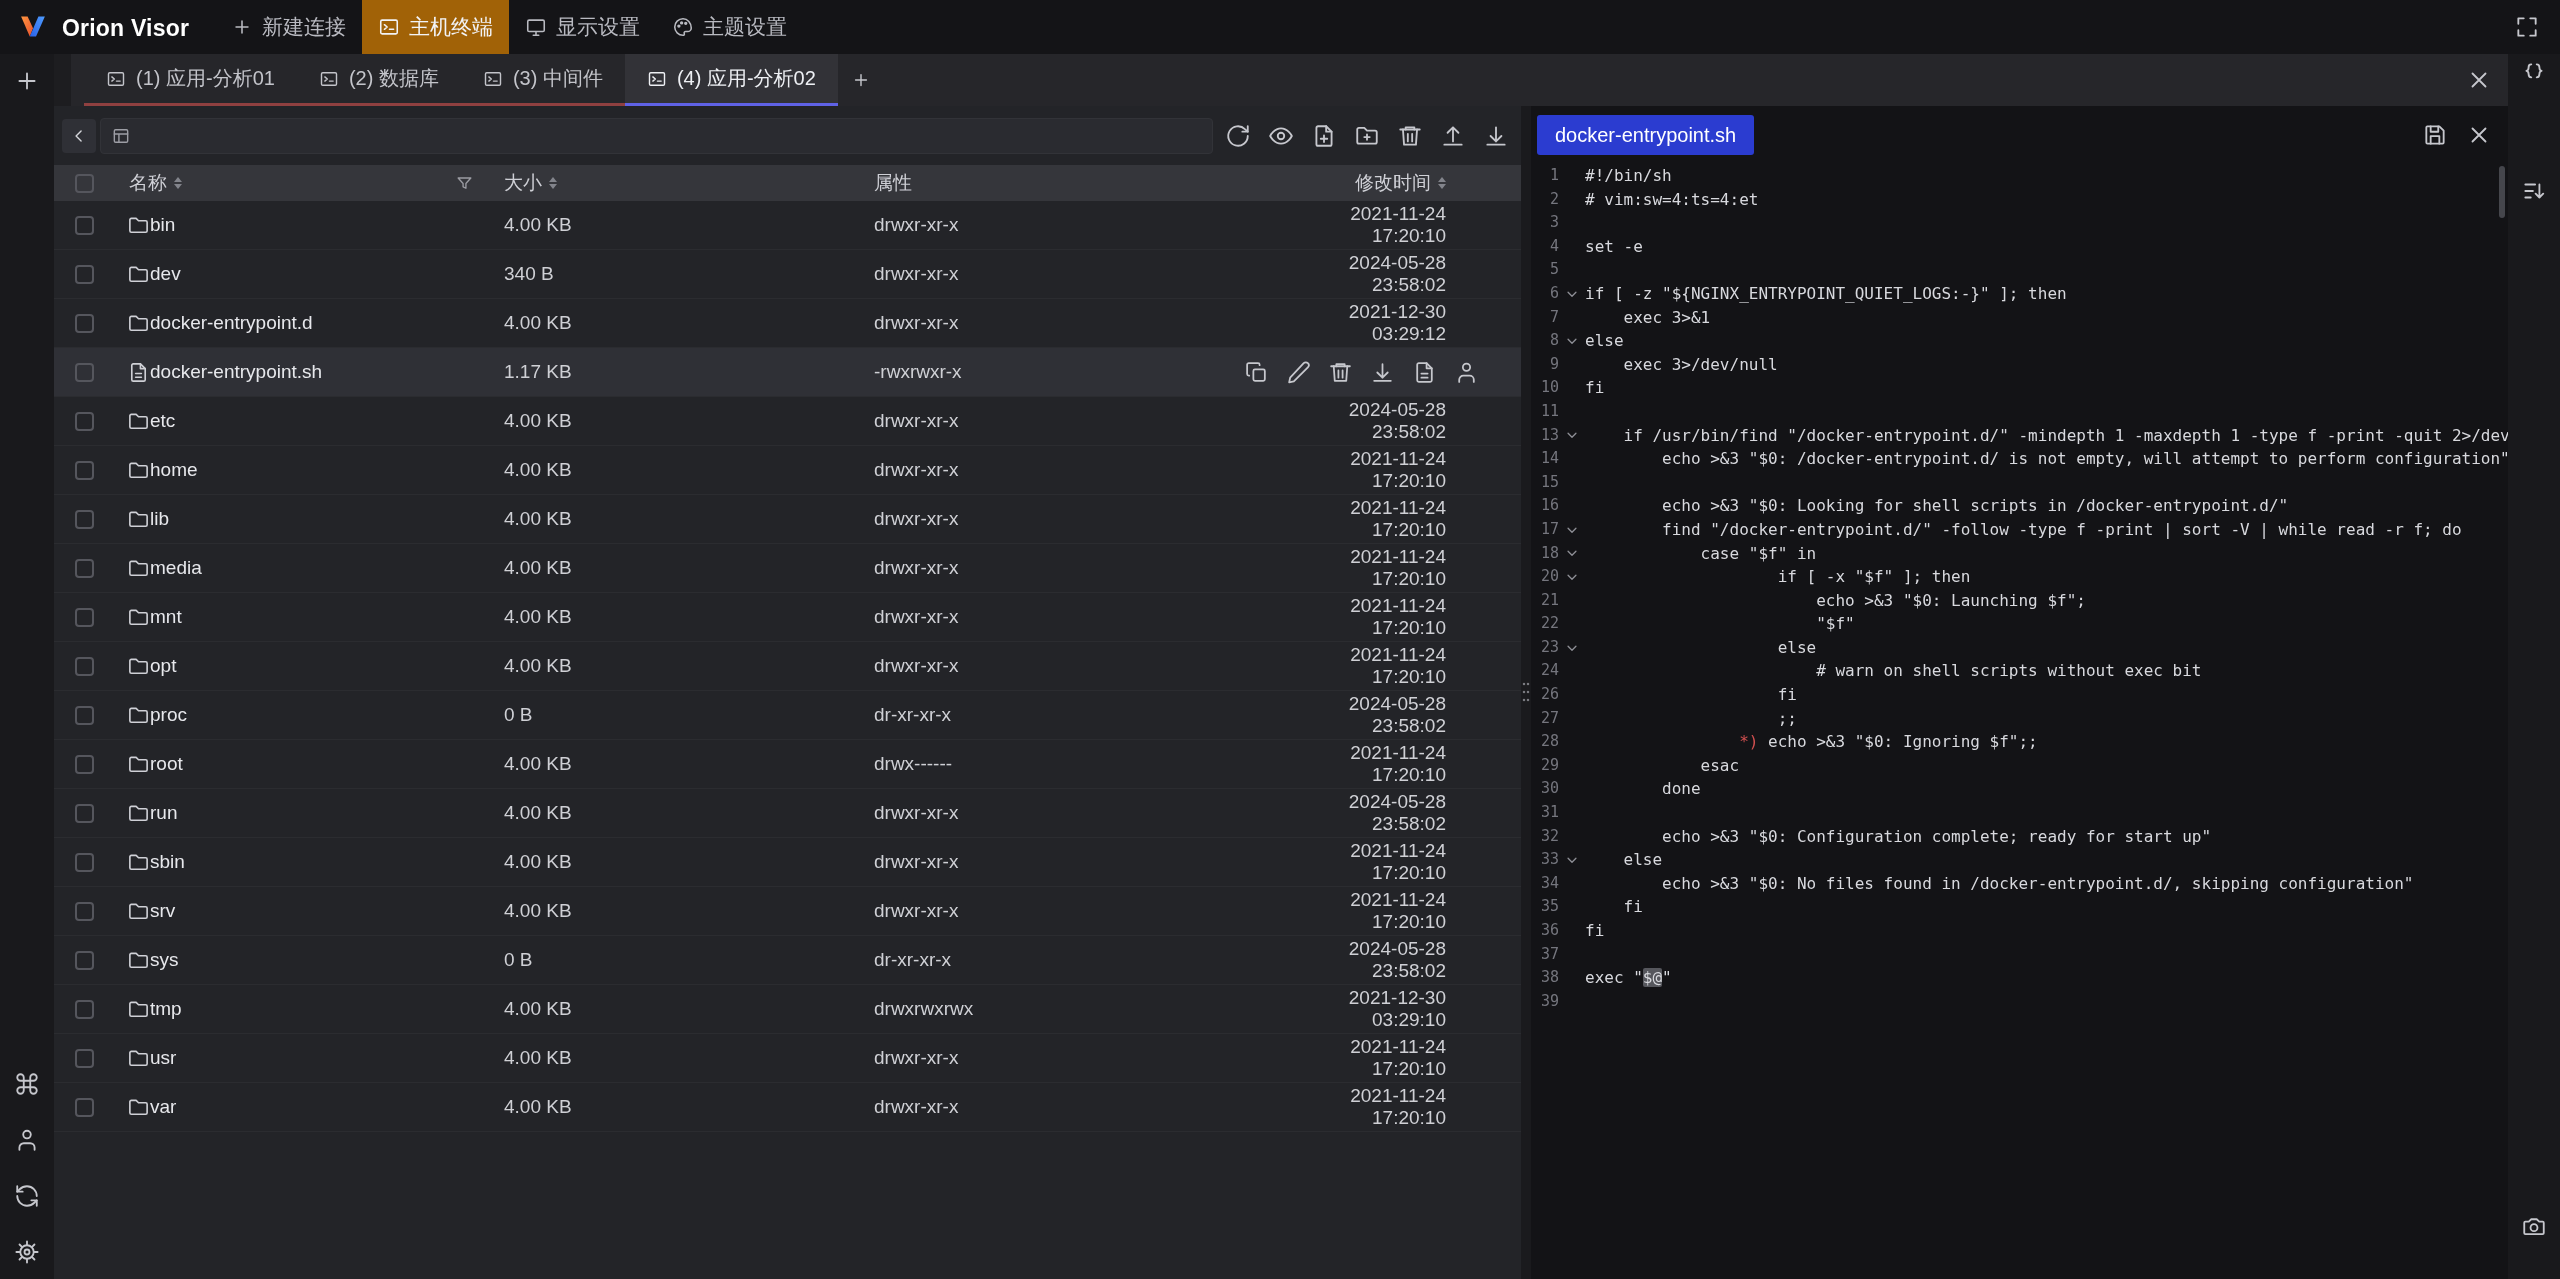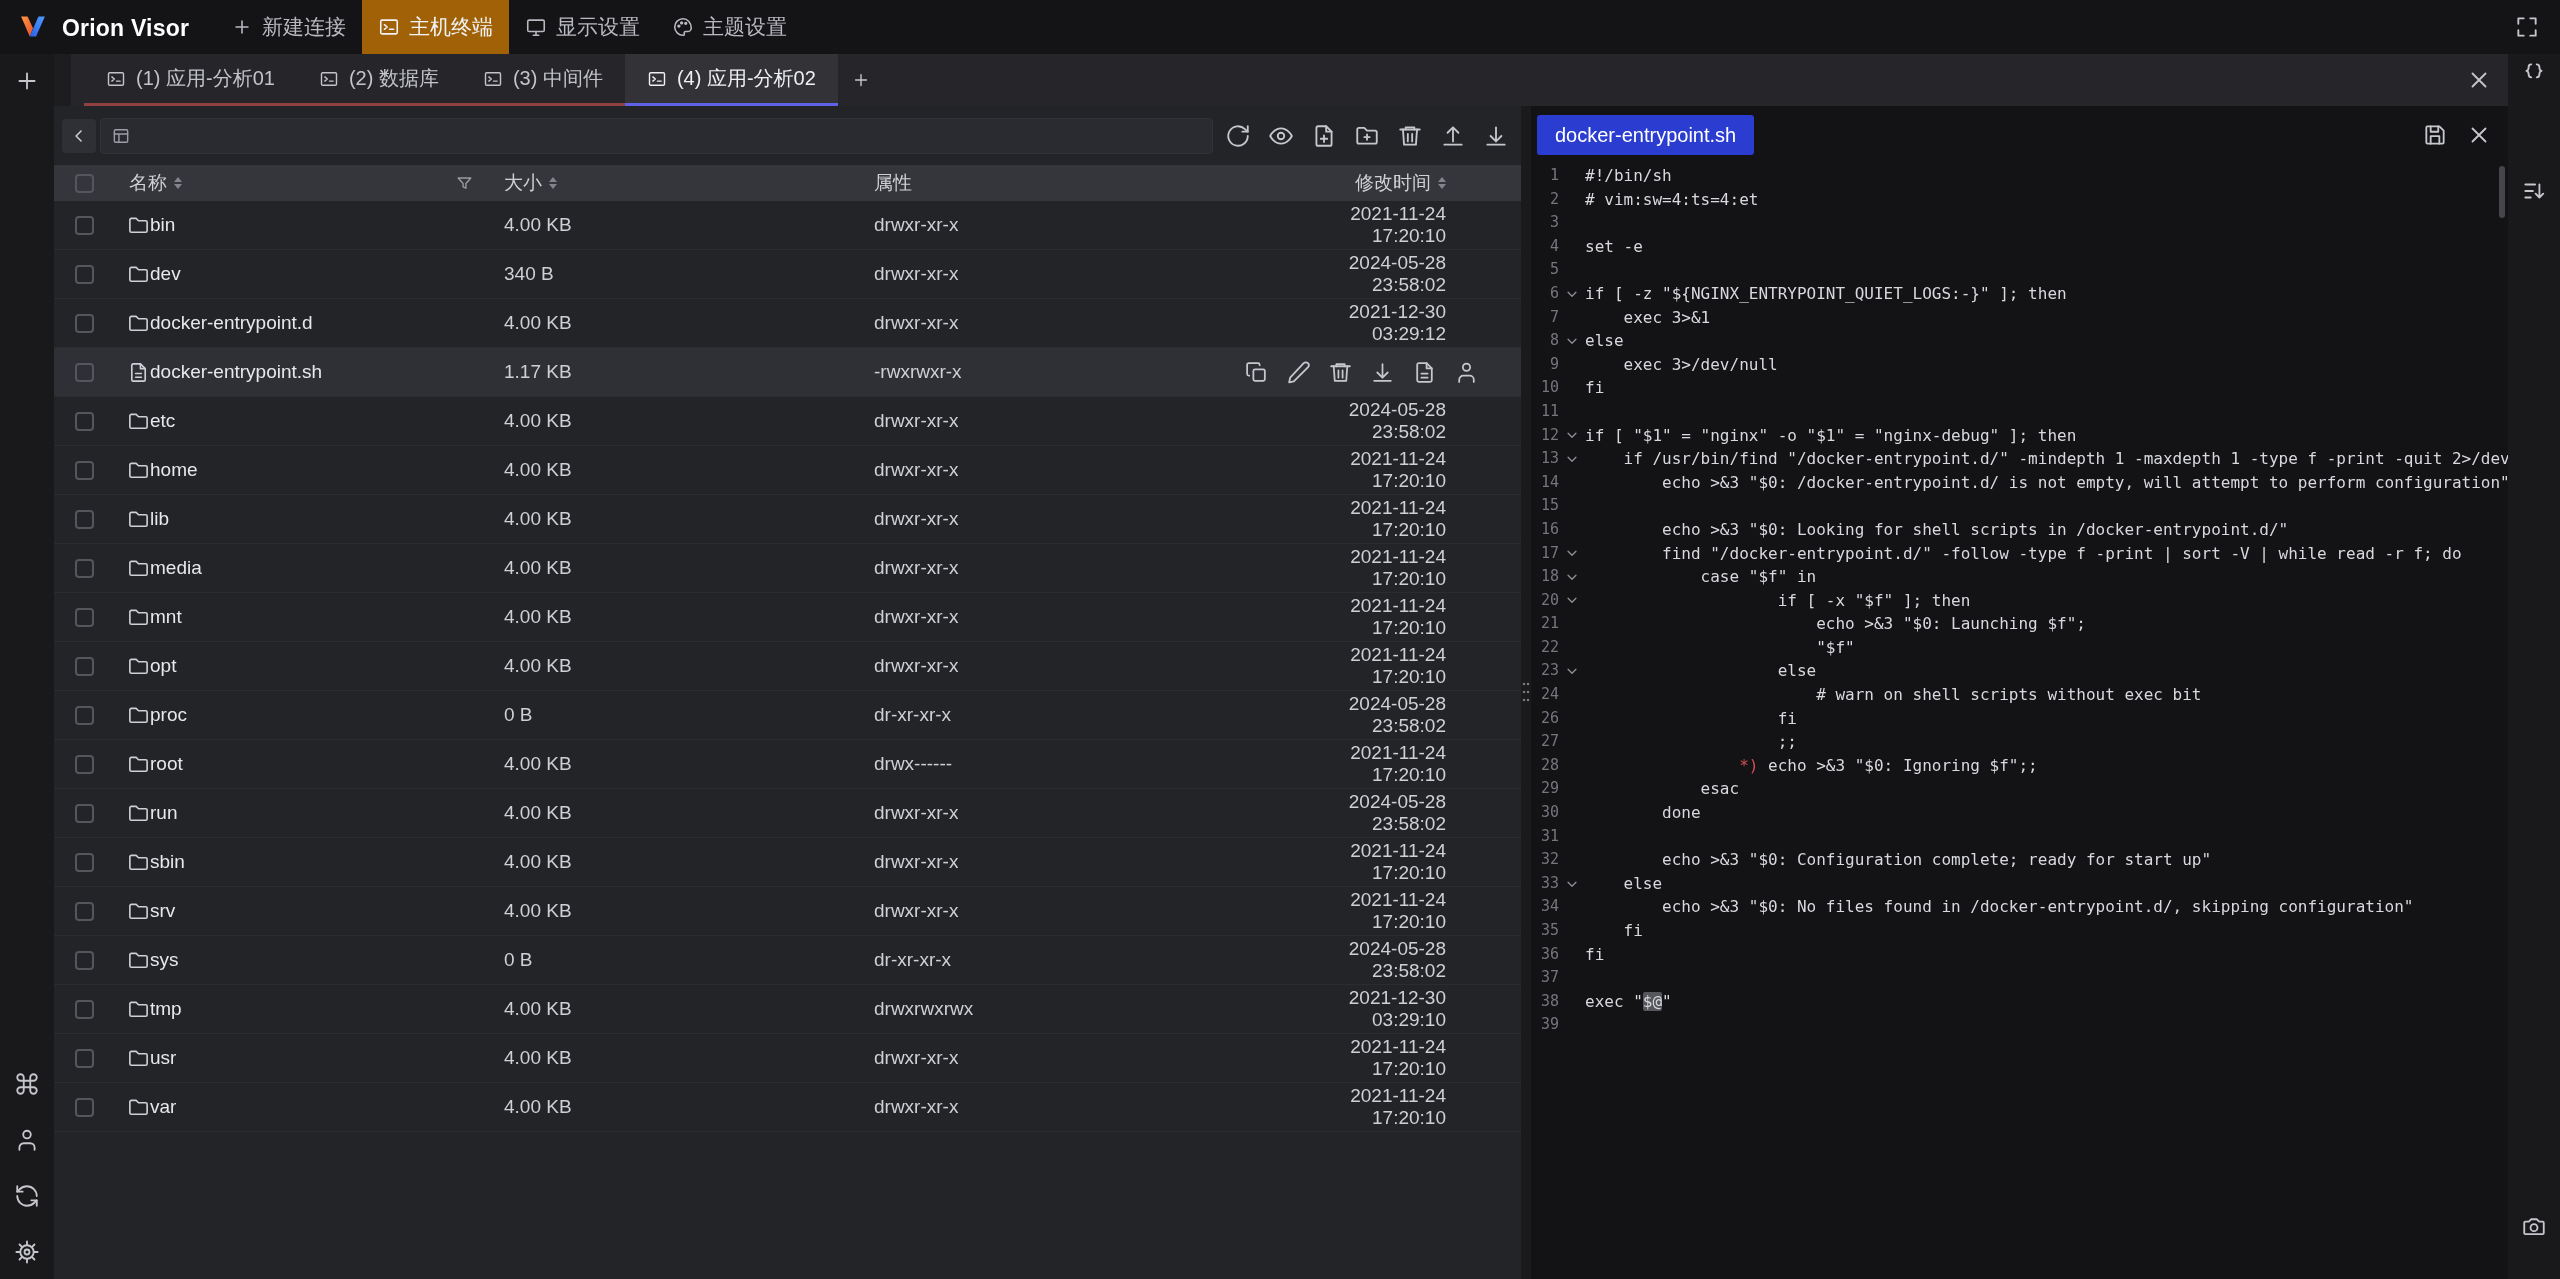--- a/index.html
+++ b/index.html
@@ -791,23 +791,20 @@
           <div class="code-line" data-interactable="false"><span class="ln">6</span><span class="fold" data-interactable="true"><svg viewBox="0 0 16 16" width="14" height="14">
                 <path d="M3.5 6l4.5 4.5L12.5 6" fill="none" stroke="currentColor" stroke-width="1.5" stroke-linecap="round" stroke-linejoin="round"></path>
               </svg></span><span class="code-text">if [ -z "${NGINX_ENTRYPOINT_QUIET_LOGS:-}" ]; then</span></div>
           <div class="code-line" data-interactable="false"><span class="ln">7</span><span class="fold"></span><span class="code-text">    exec 3&gt;&amp;1</span></div>
           <div class="code-line" data-interactable="false"><span class="ln">8</span><span class="fold" data-interactable="true"><svg viewBox="0 0 16 16" width="14" height="14">
                 <path d="M3.5 6l4.5 4.5L12.5 6" fill="none" stroke="currentColor" stroke-width="1.5" stroke-linecap="round" stroke-linejoin="round"></path>
               </svg></span><span class="code-text">else</span></div>
           <div class="code-line" data-interactable="false"><span class="ln">9</span><span class="fold"></span><span class="code-text">    exec 3&gt;/dev/null</span></div>
           <div class="code-line" data-interactable="false"><span class="ln">10</span><span class="fold"></span><span class="code-text">fi</span></div>
           <div class="code-line" data-interactable="false"><span class="ln">11</span><span class="fold"></span><span class="code-text"></span></div>
-          <div class="code-line" data-interactable="false"><span class="ln">12</span><span class="fold" data-interactable="true"><svg viewBox="0 0 16 16" width="14" height="14">
-                <path d="M3.5 6l4.5 4.5L12.5 6" fill="none" stroke="currentColor" stroke-width="1.5" stroke-linecap="round" stroke-linejoin="round"></path>
-              </svg></span><span class="code-text">if [ "$1" = "nginx" -o "$1" = "nginx-debug" ]; then</span></div>
           <div class="code-line" data-interactable="false"><span class="ln">13</span><span class="fold" data-interactable="true"><svg viewBox="0 0 16 16" width="14" height="14">
                 <path d="M3.5 6l4.5 4.5L12.5 6" fill="none" stroke="currentColor" stroke-width="1.5" stroke-linecap="round" stroke-linejoin="round"></path>
               </svg></span><span class="code-text">    if /usr/bin/find "/docker-entrypoint.d/" -mindepth 1 -maxdepth 1 -type f -print -quit 2&gt;/dev/null | read v; then</span></div>
           <div class="code-line" data-interactable="false"><span class="ln">14</span><span class="fold"></span><span class="code-text">        echo &gt;&amp;3 "$0: /docker-entrypoint.d/ is not empty, will attempt to perform configuration"</span></div>
           <div class="code-line" data-interactable="false"><span class="ln">15</span><span class="fold"></span><span class="code-text"></span></div>
           <div class="code-line" data-interactable="false"><span class="ln">16</span><span class="fold"></span><span class="code-text">        echo &gt;&amp;3 "$0: Looking for shell scripts in /docker-entrypoint.d/"</span></div>
           <div class="code-line" data-interactable="false"><span class="ln">17</span><span class="fold" data-interactable="true"><svg viewBox="0 0 16 16" width="14" height="14">
                 <path d="M3.5 6l4.5 4.5L12.5 6" fill="none" stroke="currentColor" stroke-width="1.5" stroke-linecap="round" stroke-linejoin="round"></path>
               </svg></span><span class="code-text">        find "/docker-entrypoint.d/" -follow -type f -print | sort -V | while read -r f; do</span></div>
           <div class="code-line" data-interactable="false"><span class="ln">18</span><span class="fold" data-interactable="true"><svg viewBox="0 0 16 16" width="14" height="14">

